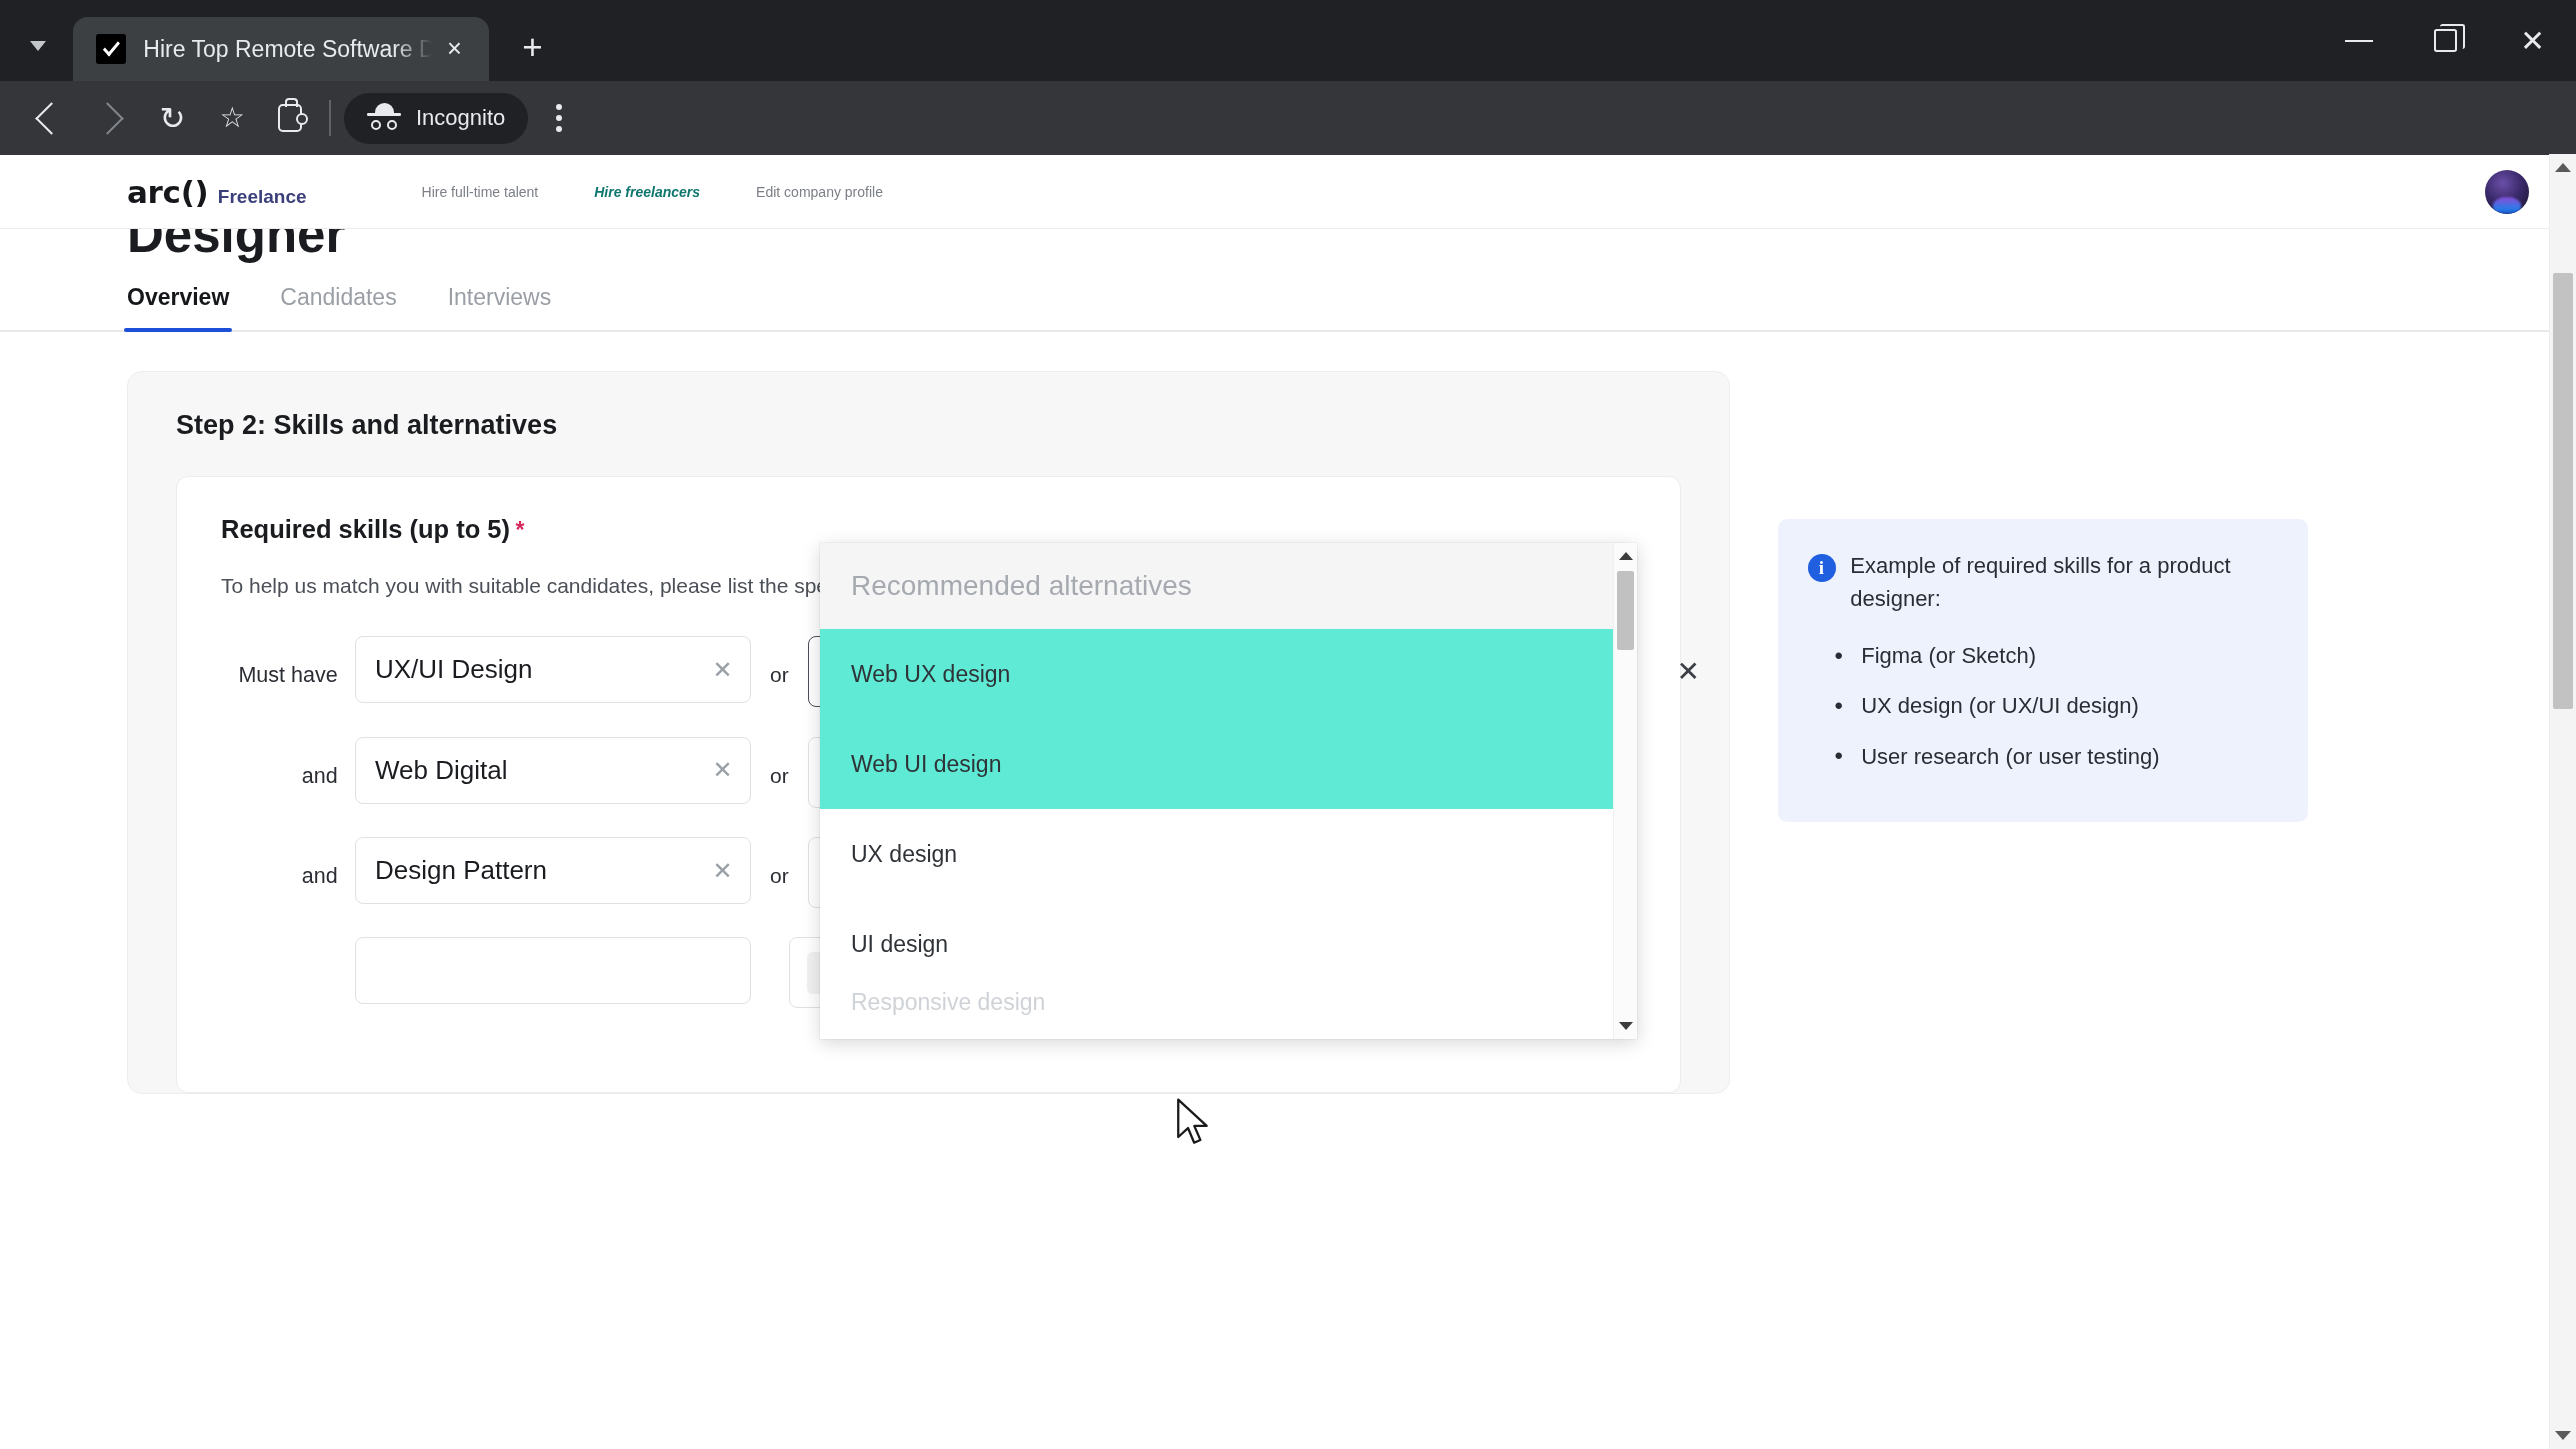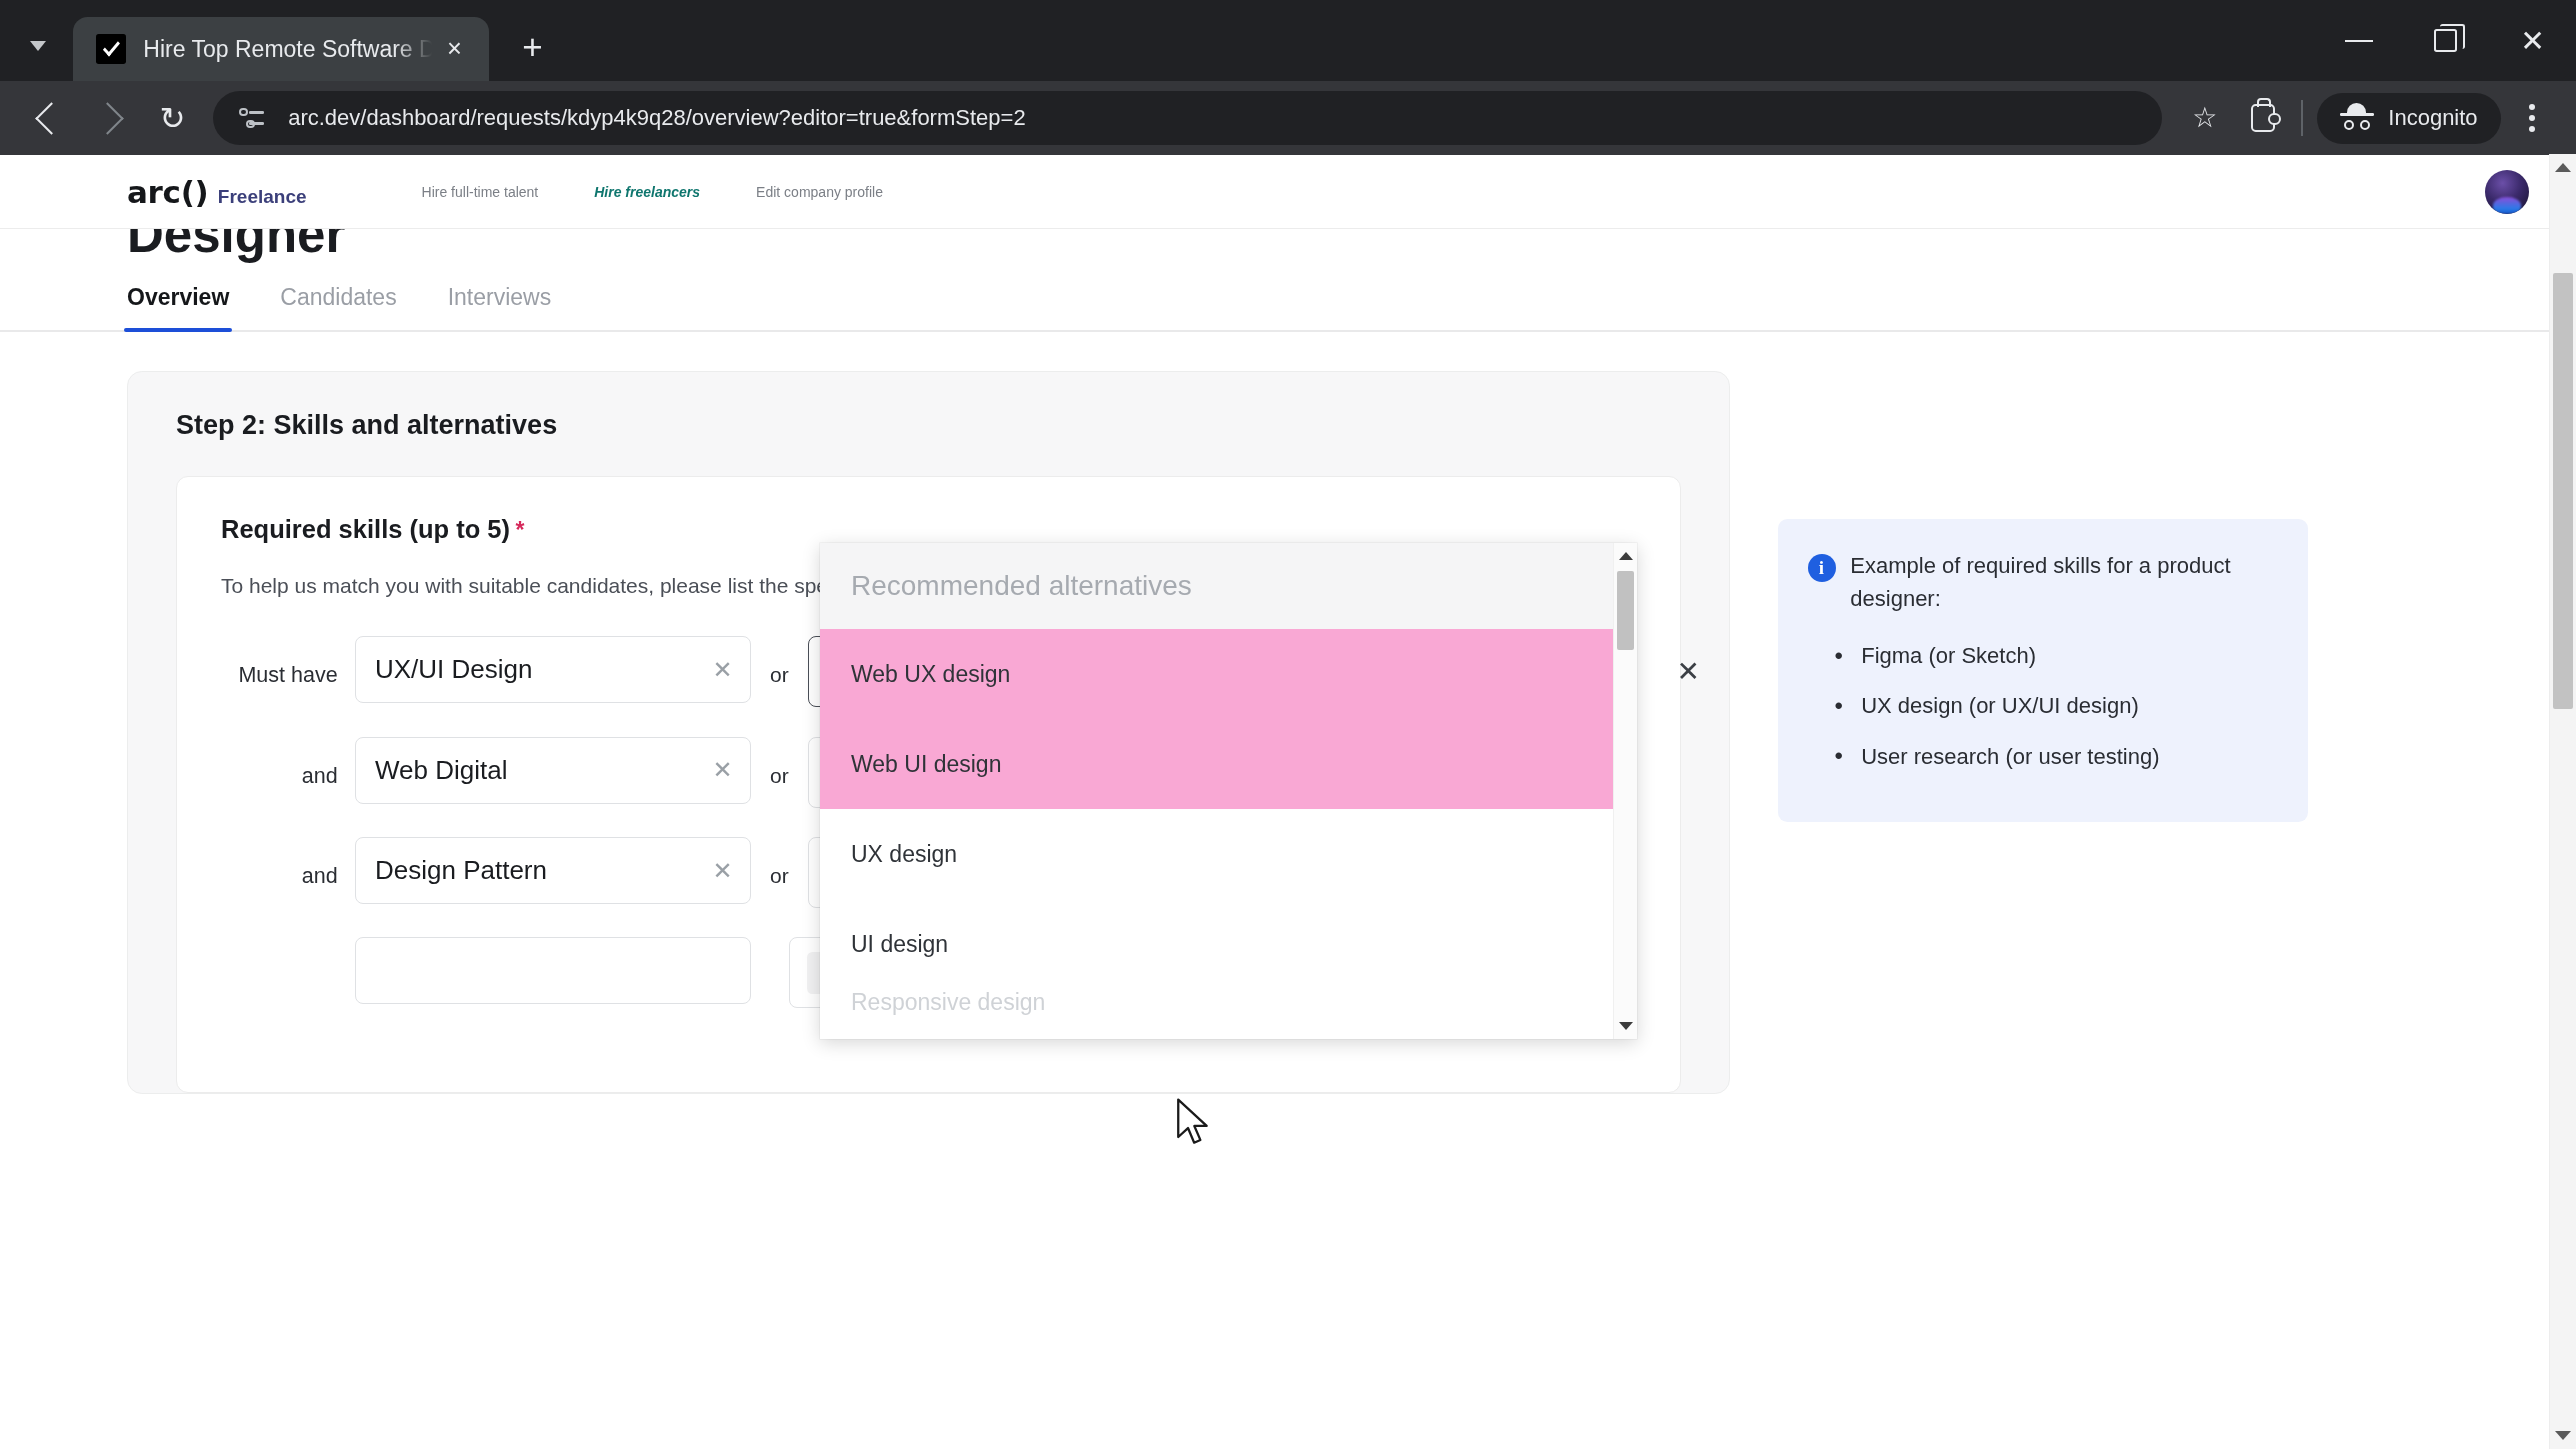--- a/index.html
+++ b/index.html
@@ -450,21 +450,21 @@
     display: flex; align-items: center;
     padding: 0 31px;
     font-size: 28px; color: #a6aab0;
   }
   .dd-item {
     height: 90px;
     display: flex; align-items: center;
     padding: 0 31px;
     font-size: 23px; color: #2f3338;
   }
-  .dd-item.hl { background: #f9a8d4; }
+  .dd-item.hl { background: #5eead4; }
   .dd-item.partial { height: 27px; overflow: hidden; color: #cfd2d6; }
   .dd-scroll {
     position: absolute;
     right: 0; top: 0; bottom: 0;
     width: 24px;
     background: #fbfbfb;
     border-left: 0.7px solid #f0f0f0;
   }
   .dd-arrow-up, .dd-arrow-dn {
     position: absolute; left: 50%; transform: translateX(-50%);
@@ -548,29 +548,20 @@
     <div class="nav-btn">
         <div class="arrow-l"></div>
       </div>
     <div class="nav-btn dim">
         <div class="arrow-r"></div>
       </div>
     <div class="nav-btn">
         <span class="reload-glyph">↻</span>
       </div>
 
-    <div class="omnibox">
-      <div class="omni-icon">
-        <span class="bar b1"></span>
-          <span class="dot d1"></span>
-        <span class="bar b2"></span>
-          <span class="dot d2"></span>
-      </div>
-      <div class="omni-url">arc.dev/dashboard/requests/kdyp4k9q28/overview?editor=true&amp;formStep=2</div>
-    </div>
 
     <div class="tb-icon">
         <span class="star-glyph">☆</span>
       </div>
     <div class="tb-icon">
         <span class="ext-glyph"></span>
       </div>
     <div class="tb-divider"></div>
 
     <div class="incognito-pill">

